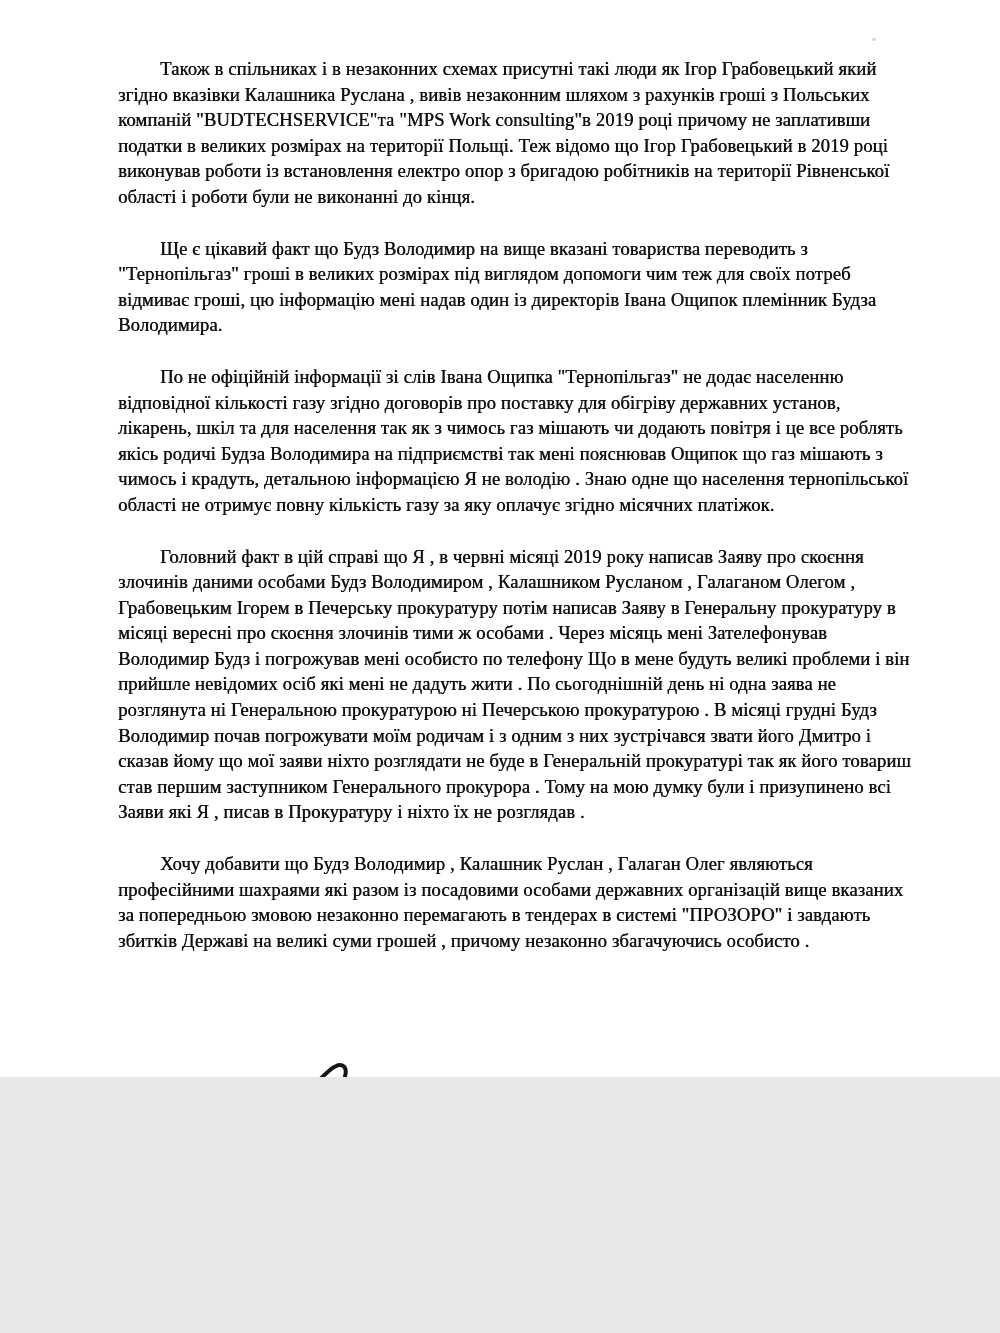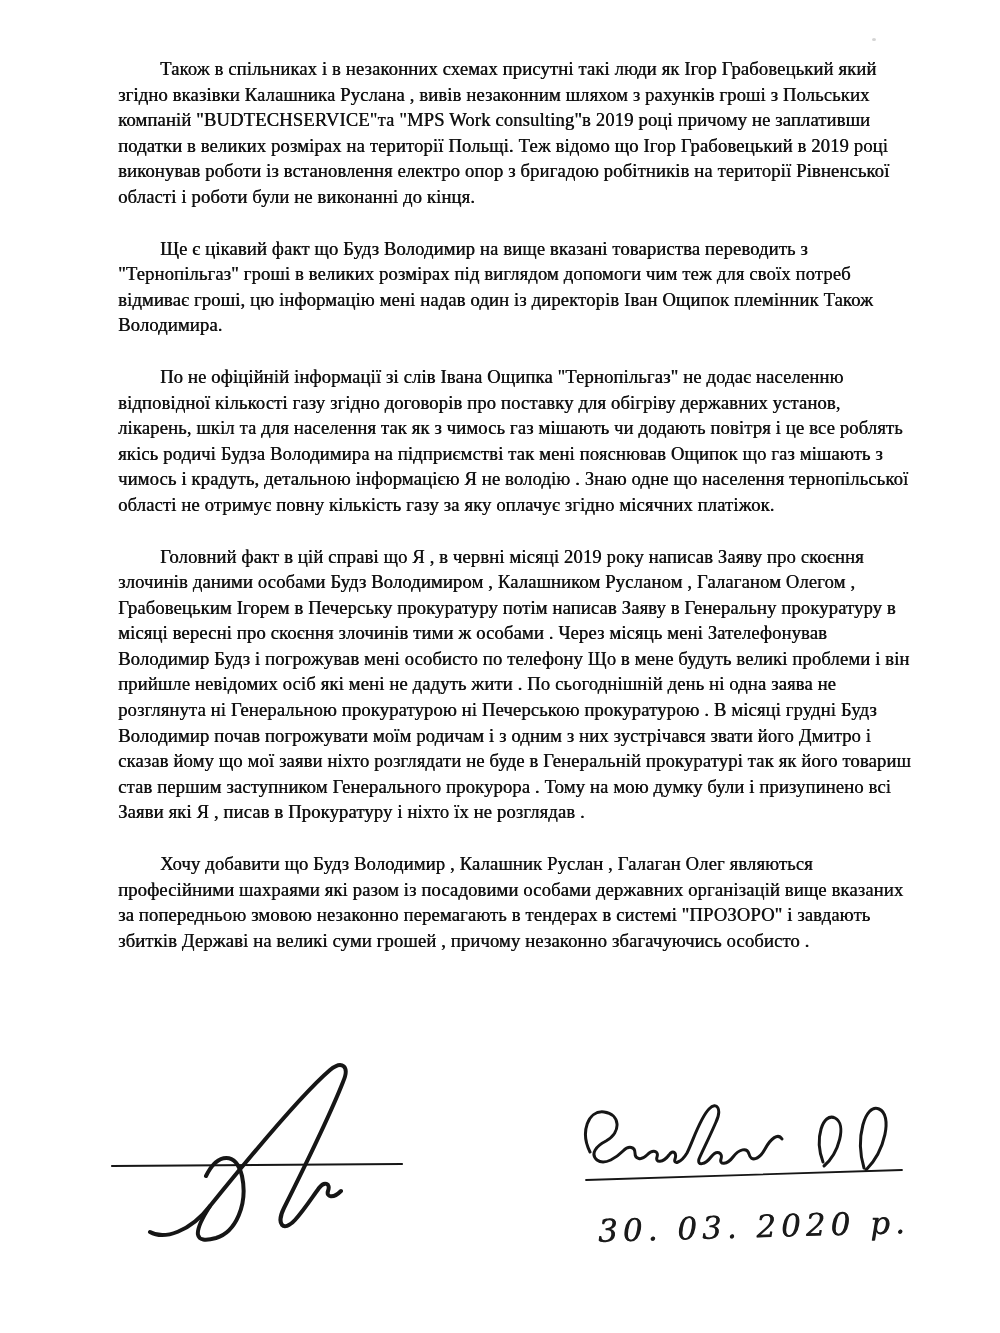--- a/index.html
+++ b/index.html
@@ -1,18 +1,18 @@
 <!DOCTYPE html>
 <html><head>
 <meta charset="utf-8">
 <style>
   html,body{margin:0;padding:0;background:#e8e8e8;}
   .page{
     position:relative;
-    width:1000px;height:1333px;
+    width:1000px;height:1077px;
     margin:0 auto;
     background:#ffffff;
     overflow:hidden;
     font-family:"Liberation Serif", serif;
     color:#121212;
   }
   .content{
     position:absolute;
     left:118px;top:56px;width:798px;
   }
@@ -45,21 +45,21 @@
 </style>
 </head>
 <body>
 
 <div class="page">
 
   <div class="speck"></div>
 
   <div class="content">
     <p>Також в спільниках і в незаконних схемах присутні такі люди як Ігор Грабовецький який згідно вказівки Калашника Руслана , вивів незаконним шляхом з рахунків гроші з Польських компаній "BUDTECHSERVICE"та "MPS Work consulting"в 2019 році причому не заплативши податки в великих розмірах на території Польщі. Теж відомо що Ігор Грабовецький в 2019 році виконував роботи із встановлення електро опор з бригадою робітників на території Рівненської області і роботи були не виконанні до кінця.</p>
-    <p>Ще є цікавий факт що Будз Володимир на вище вказані товариства переводить з "Тернопільгаз" гроші в великих розмірах під виглядом допомоги чим теж для своїх потреб відмиває гроші, цю інформацію мені надав один із директорів Іван Ощипок племінник Також Володимира.</p>
+    <p>Ще є цікавий факт що Будз Володимир на вище вказані товариства переводить з "Тернопільгаз" гроші в великих розмірах під виглядом допомоги чим теж для своїх потреб відмиває гроші, цю інформацію мені надав один із директорів Івана Ощипок племінник Будза Володимира.</p>
     <p>По не офіційній інформації зі слів Івана Ощипка "Тернопільгаз" не додає населенню відповідної кількості газу згідно договорів про поставку для обігріву державних установ, лікарень, шкіл та для населення так як з чимось газ мішають чи додають повітря і це все роблять якісь родичі Будза Володимира на підприємстві так мені пояснював Ощипок що газ мішають з чимось і крадуть, детальною інформацією Я не володію . Знаю одне що населення тернопільської області не отримує повну кількість газу за яку оплачує згідно місячних платіжок.</p>
     <p>Головний факт в цій справі що Я , в червні місяці 2019 року написав Заяву про скоєння злочинів даними особами Будз Володимиром , Калашником Русланом , Галаганом Олегом , Грабовецьким Ігорем в Печерську прокуратуру потім написав Заяву в Генеральну прокуратуру в місяці вересні про скоєння злочинів тими ж особами . Через місяць мені Зателефонував Володимир Будз і погрожував мені особисто по телефону Що в мене будуть великі проблеми і він прийшле невідомих осіб які мені не дадуть жити . По сьогоднішній день ні одна заява не розглянута ні Генеральною прокуратурою ні Печерською прокуратурою . В місяці грудні Будз Володимир почав погрожувати моїм родичам і з одним з них зустрічався звати його Дмитро і сказав йому що мої заяви ніхто розглядати не буде в Генеральній прокуратурі так як його товариш став першим заступником Генерального прокурора . Тому на мою думку були і призупинено всі Заяви які Я , писав в Прокуратуру і ніхто їх не розглядав .</p>
     <p>Хочу добавити що Будз Володимир , Калашник Руслан , Галаган Олег являються професійними шахраями які разом із посадовими особами державних організацій вище вказаних за попередньою змовою незаконно перемагають в тендерах в системі "ПРОЗОРО" і завдають збитків Державі на великі суми грошей , причому незаконно збагачуючись особисто .</p>
   </div>
 
   <div class="sig-left">
     <svg width="312" height="180" viewBox="0 0 312 180">
       <line x1="8" y1="104" x2="298" y2="102" stroke-width="2.2"></line>
       <path stroke-width="4" d="M 46 170
            C 60 178, 86 170, 106 144

